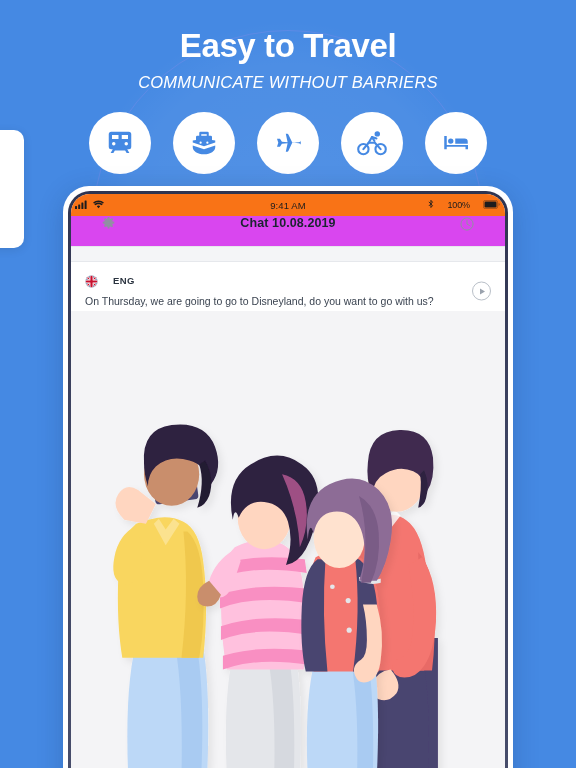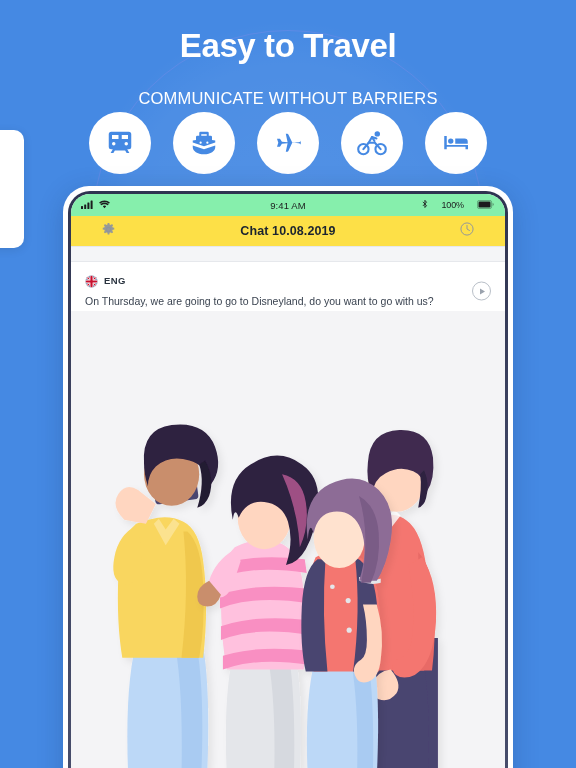--- a/index.html
+++ b/index.html
@@ -53,22 +53,23 @@
     color:#ffffff;
     font-size:33px;
     font-weight:bold;
     letter-spacing:-0.4px;
     line-height:40px;
   }
   .subhead {
     color:#ffffff;
     font-size:16.5px;
     letter-spacing:0.2px;
-    margin-top:21px;
+    margin-top:5px;
     line-height:22px;
+    font-style:italic;
   }
 
   
   .icon-row {
     position:absolute;
     left:0; top:112px;
     width:100%;
     display:flex;
     justify-content:center;
     gap:22px;
@@ -112,38 +113,38 @@
     border-radius:19px 19px 0 0;
     overflow:hidden;
     position:relative;
   }
 
   
   .statusbar {
     height:22px;
     display:flex;
     align-items:center;
-    padding:0 10px;
+    padding:0 4px;
     font-size:9.5px;
     color:#1c1c1e;
     font-weight:bold;
-    background:#86efac;
+    background:#f97316;
   }
   .sb-left { display:flex; align-items:center; gap:5px; flex:1; }
   .sb-center { font-weight:normal; font-size:9.5px; letter-spacing:0.1px; }
   .sb-right { display:flex; align-items:center; justify-content:flex-end; gap:13px; flex:1; }
   .sb-pct { font-size:9px; font-weight:normal; letter-spacing:-0.1px; }
 
   
   .navbar {
     height:30px;
     display:flex;
-    align-items:center;
+    align-items:flex-start;
     padding:0 30px;
-    background:#fde047;
+    background:#d946ef;
     position:relative;
   }
   .nav-title {
     position:absolute;
     left:0; right:0;
     text-align:center;
     font-size:12.5px;
     font-weight:bold;
     color:#1b2430;
     letter-spacing:0.1px;
@@ -159,21 +160,21 @@
     border-bottom:1px solid #e6e8ec;
   }
 
   
   .msg {
     padding:12px 14px 11px 14px;
     background:#ffffff;
     position:relative;
     border-bottom:1px solid #eceef1;
   }
-  .msg-head { display:flex; align-items:center; gap:6px; margin-bottom:7px; }
+  .msg-head { display:flex; align-items:center; gap:15px; margin-bottom:7px; }
   .flag { width:13px; height:13px; border-radius:50%; display:block; flex:none; }
   .lang {
     font-size:9.5px;
     font-weight:bold;
     color:#2b3440;
     letter-spacing:0.4px;
   }
   .msg-text {
     font-size:10.5px;
     line-height:15px;

